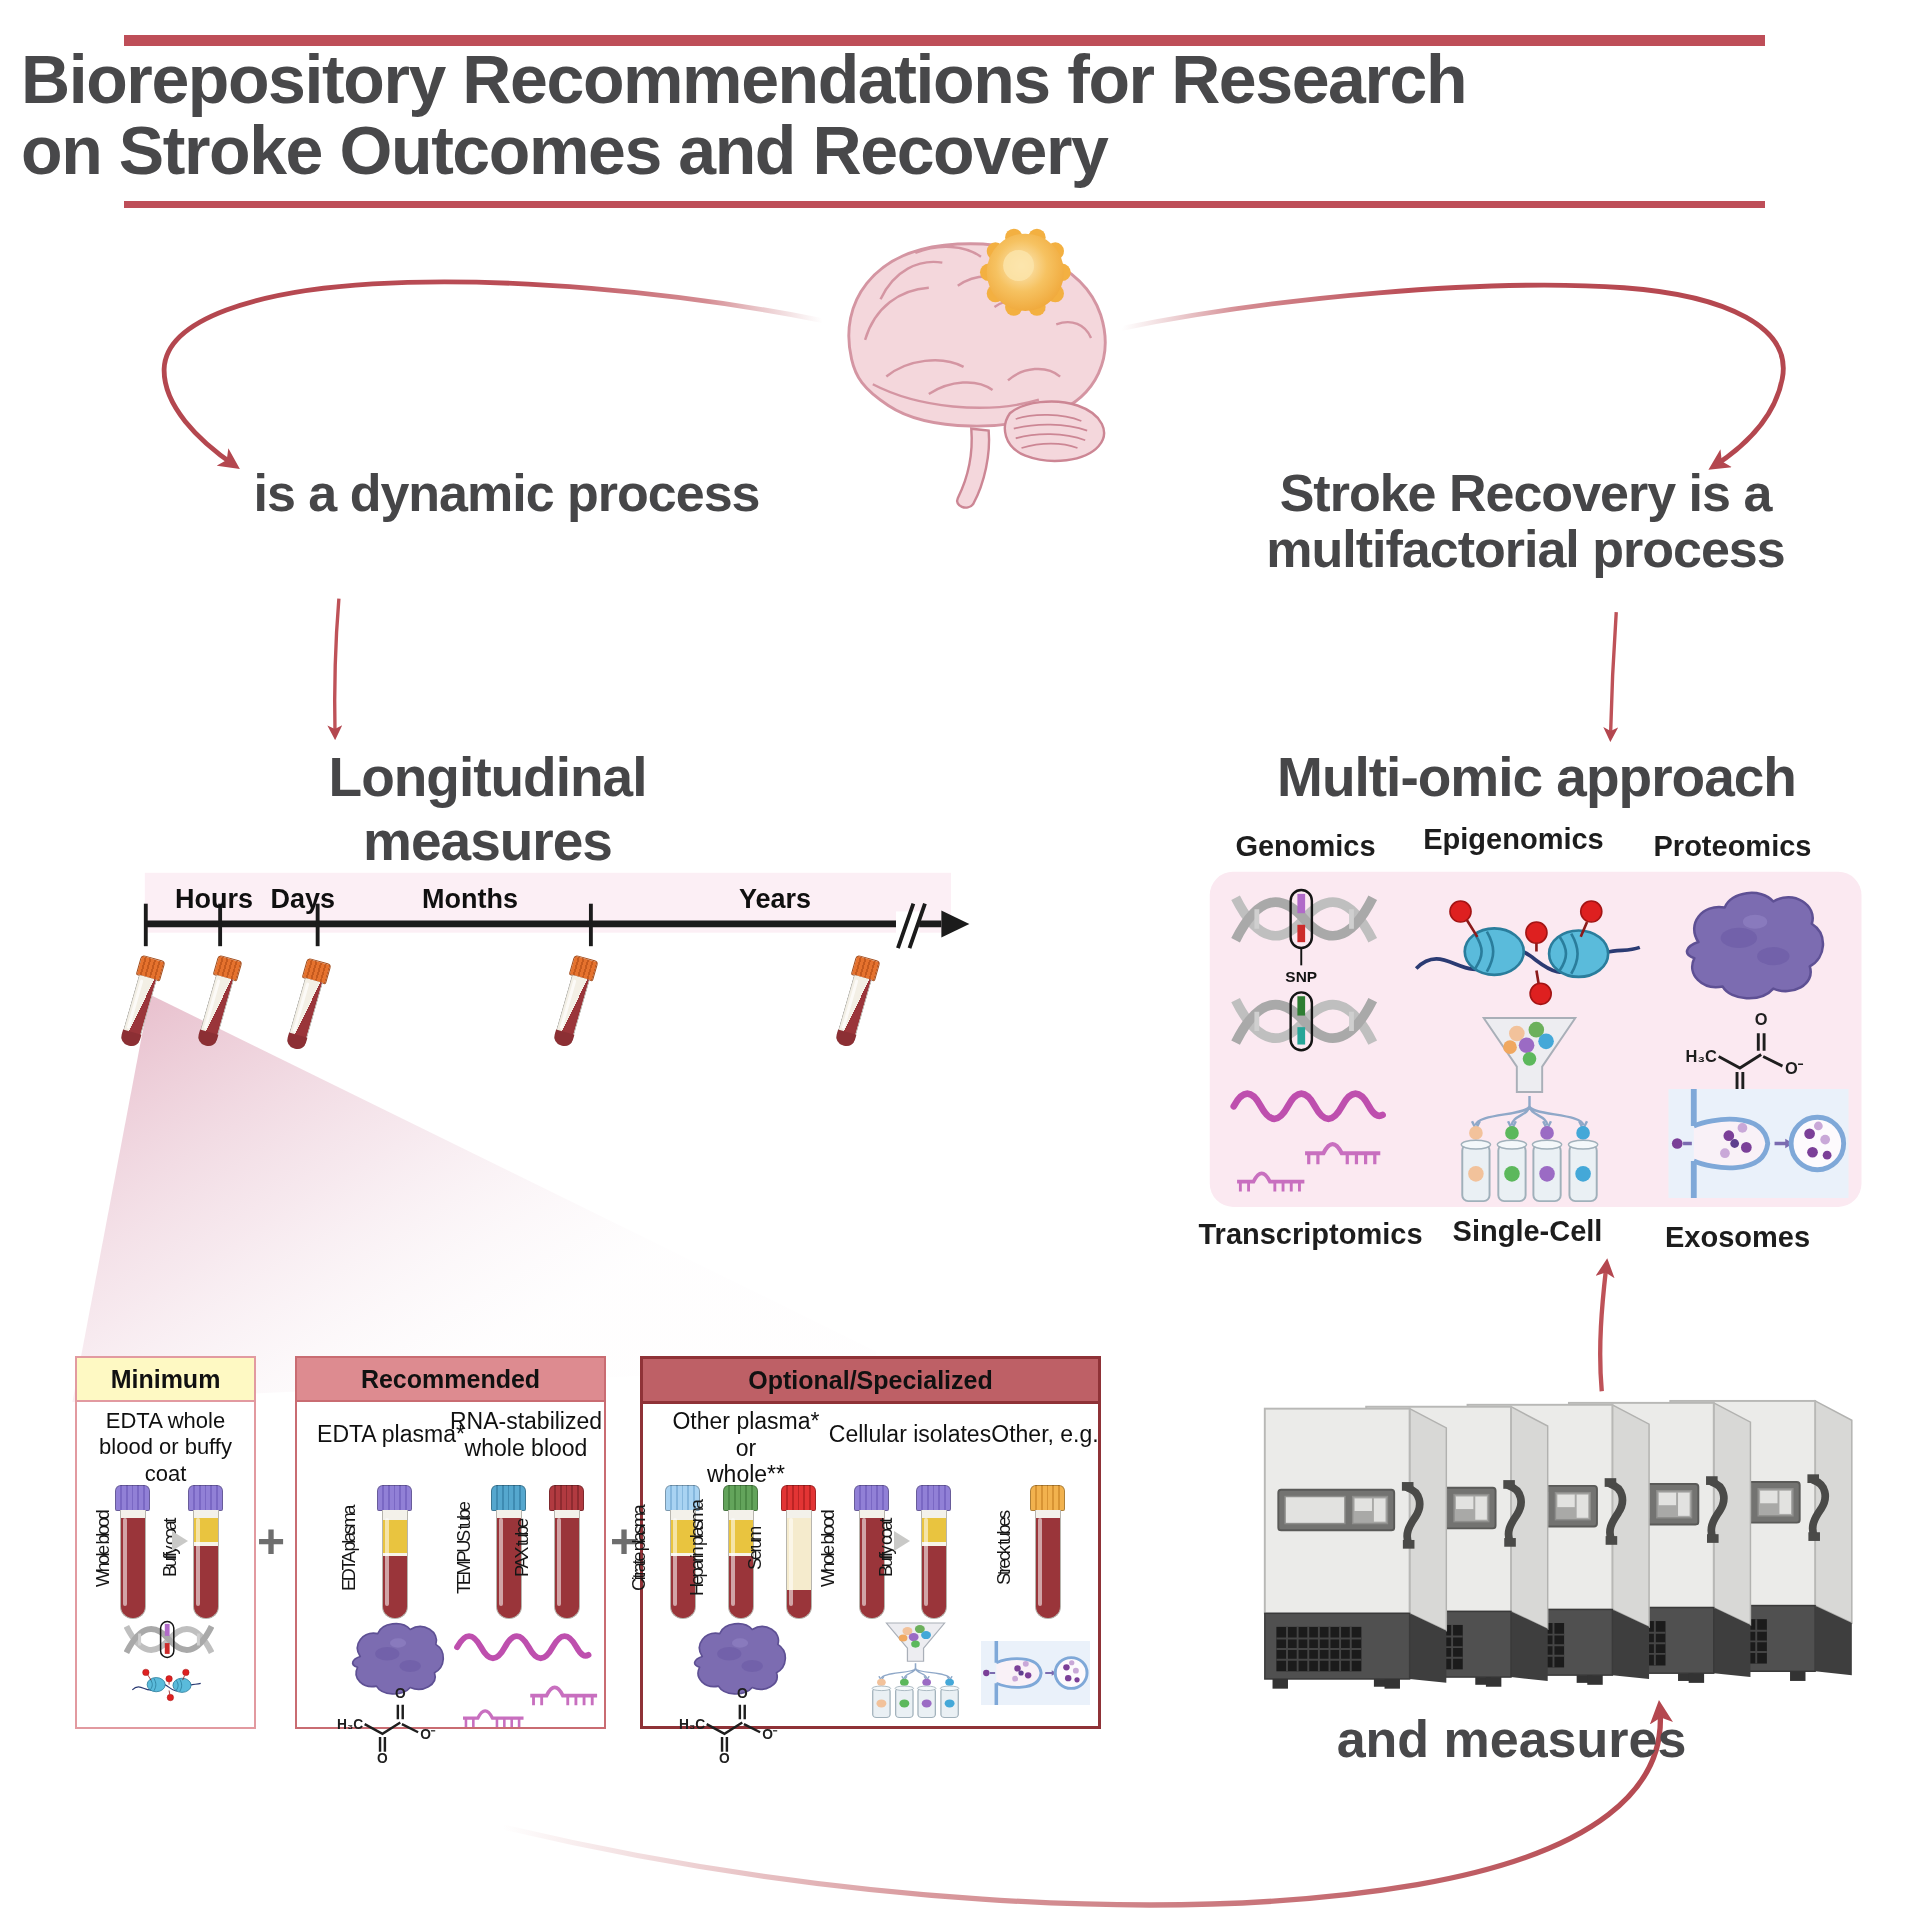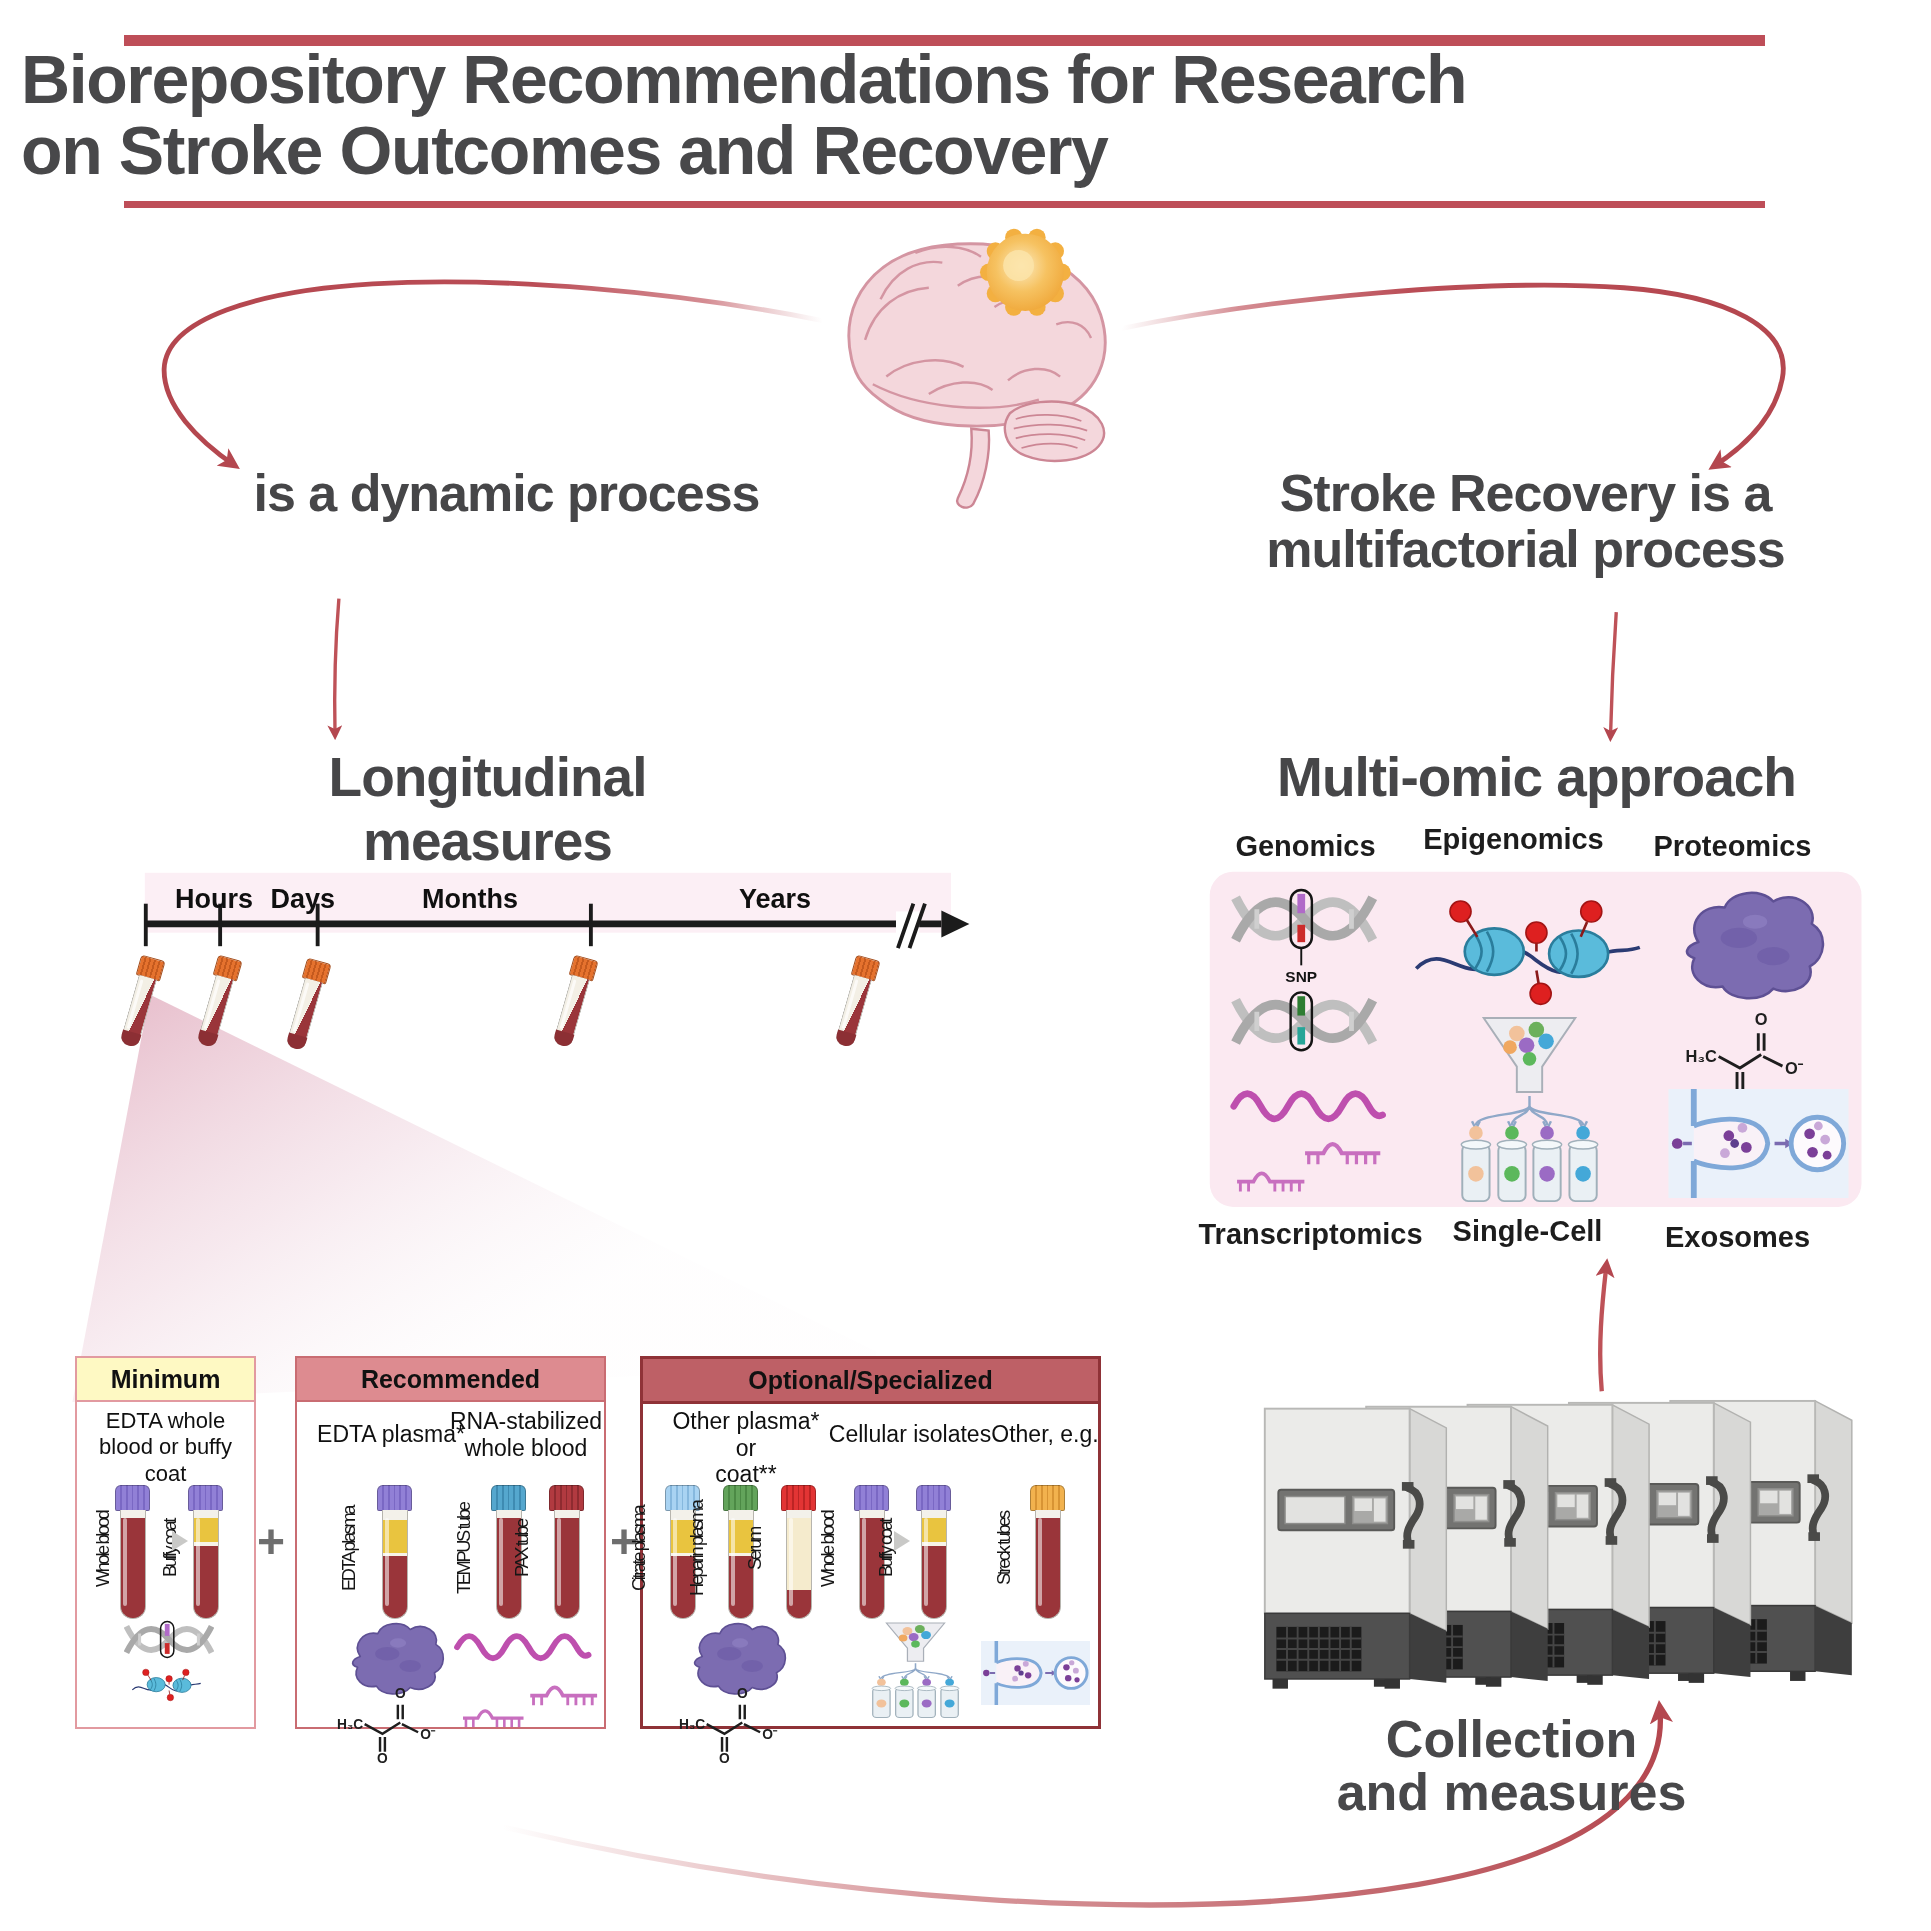--- a/index.html
+++ b/index.html
@@ -454,21 +454,21 @@
     </svg>
   <svg class="icon" style="left:527px;top:1674px;" width="75" height="35" viewBox="0 0 92 42">
       <use href="#tmpl-mirna"></use>
     </svg>
   <svg class="icon" style="left:460px;top:1699px;" width="68" height="31" viewBox="0 0 92 42">
       <use href="#tmpl-mirna"></use>
     </svg>
 
   <div class="group-label" style="left:664px;top:1408px;width:164px;">
     <div>Other plasma* or</div>
-    <div>coat**</div>
+    <div>whole**</div>
   </div>
   <div class="group-label" style="left:828px;top:1421px;width:164px;">Cellular isolates</div>
   <div class="group-label" style="left:975px;top:1421px;width:140px;">Other, e.g.</div>
 
   <div class="vlabel" style="left:630px;">Citrate plasma</div>
   <div class="tube" style="left:665px;--cap:#A9D3F2;--capd:#86B8DE;--fill:linear-gradient(#F3F1EA 0 9%,#E9C43F 9% 40%,#F7F3E8 40% 43%,#9A353A 43% 100%);">
       <div class="cap"></div>
       <div class="bod"></div>
     </div>
   <div class="vlabel" style="left:688px;">Heparin plasma</div>
@@ -513,18 +513,17 @@
     </g>
   </svg>
   <svg class="icon" style="left:869px;top:1622px;" width="93" height="98" viewBox="0 0 150 195" preserveAspectRatio="none">
       <use href="#tmpl-funnel"></use>
     </svg>
   <svg class="icon" style="left:981px;top:1641px;" width="109" height="64" viewBox="0 0 185 112" preserveAspectRatio="none">
       <use href="#tmpl-exosome"></use>
     </svg>
 
   <div class="storage-cap">
-    <div>Collection</div>
     <div>and measures</div>
   </div>
 
 </div>
 
 
 </body></html>

